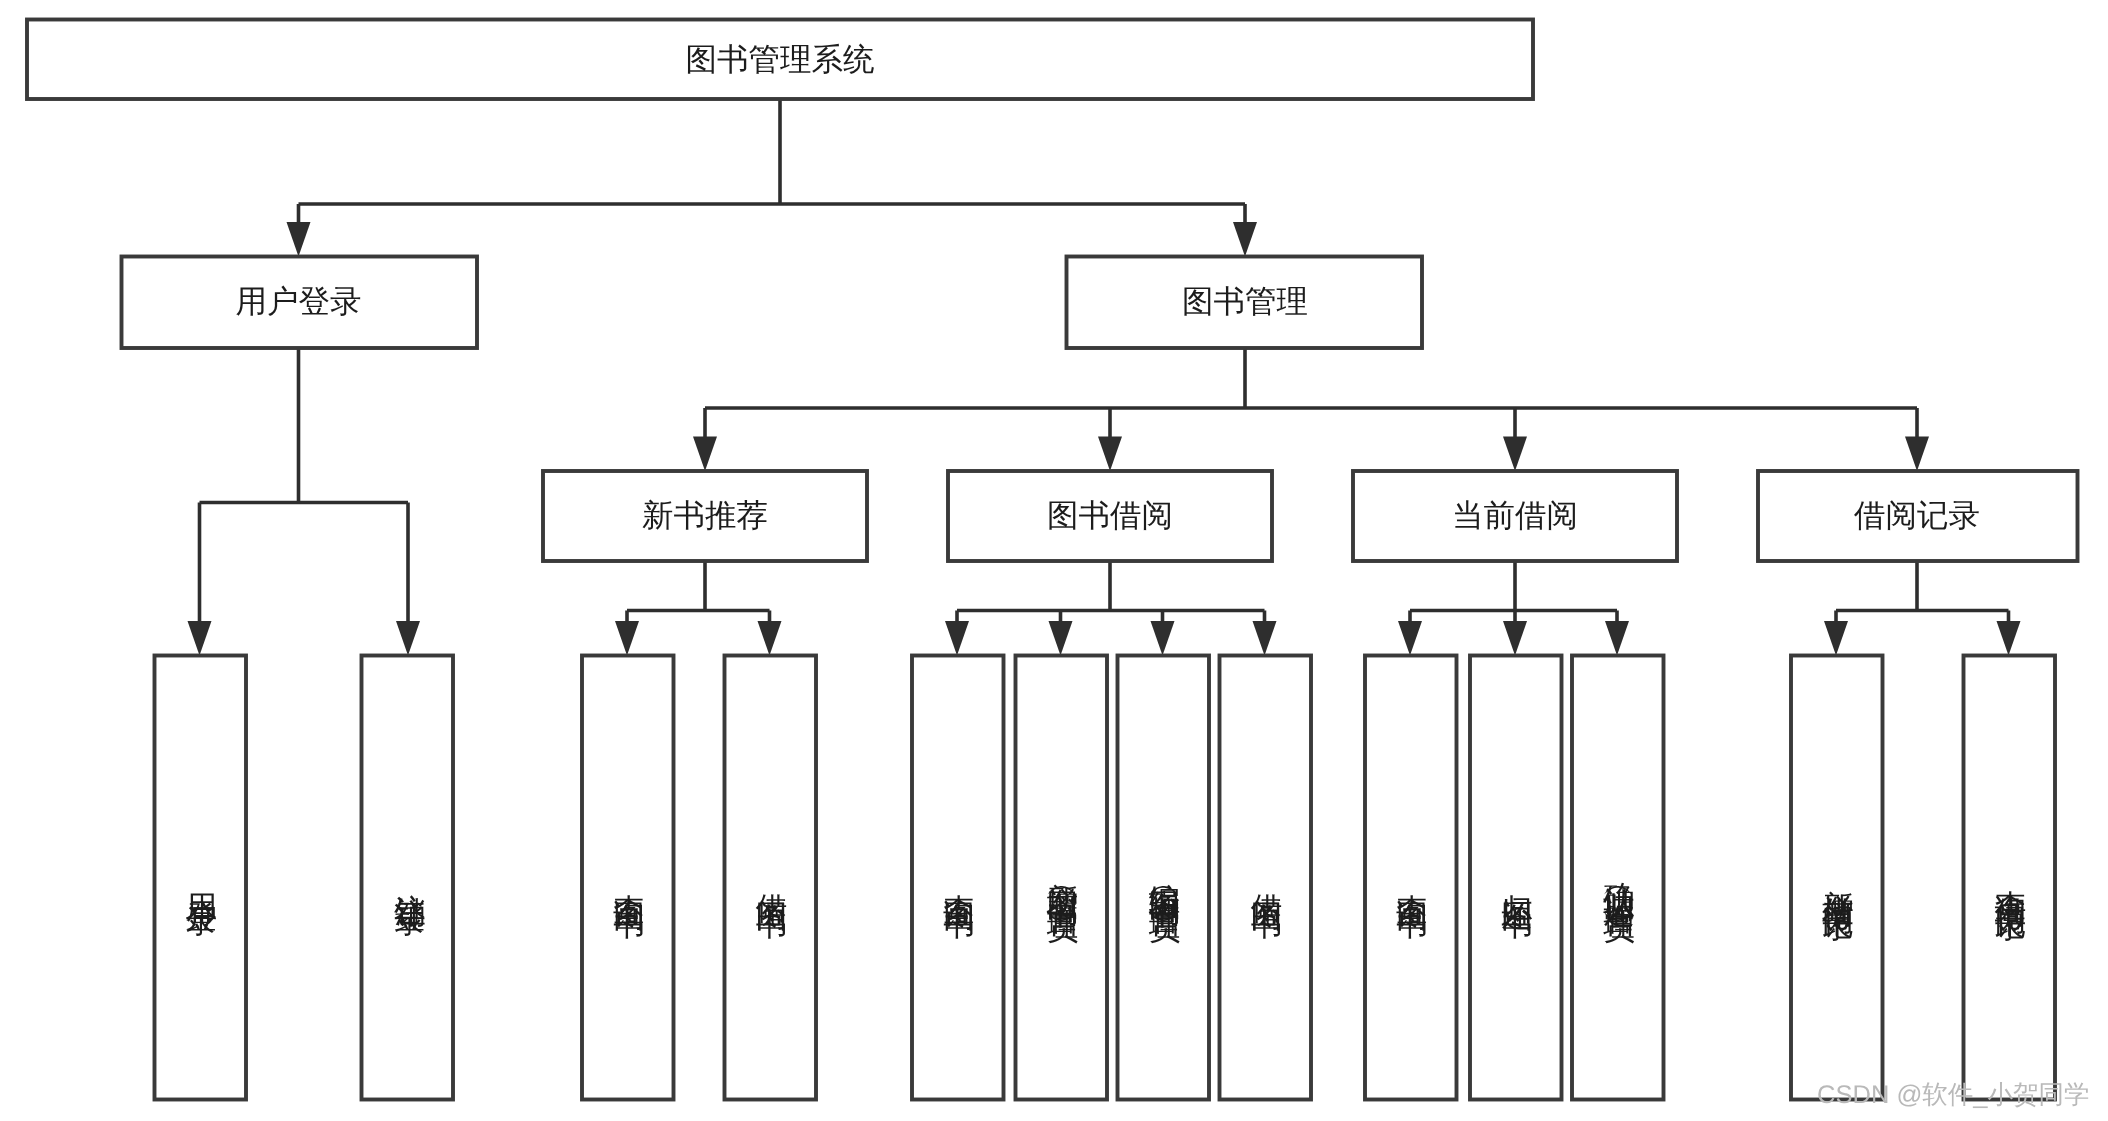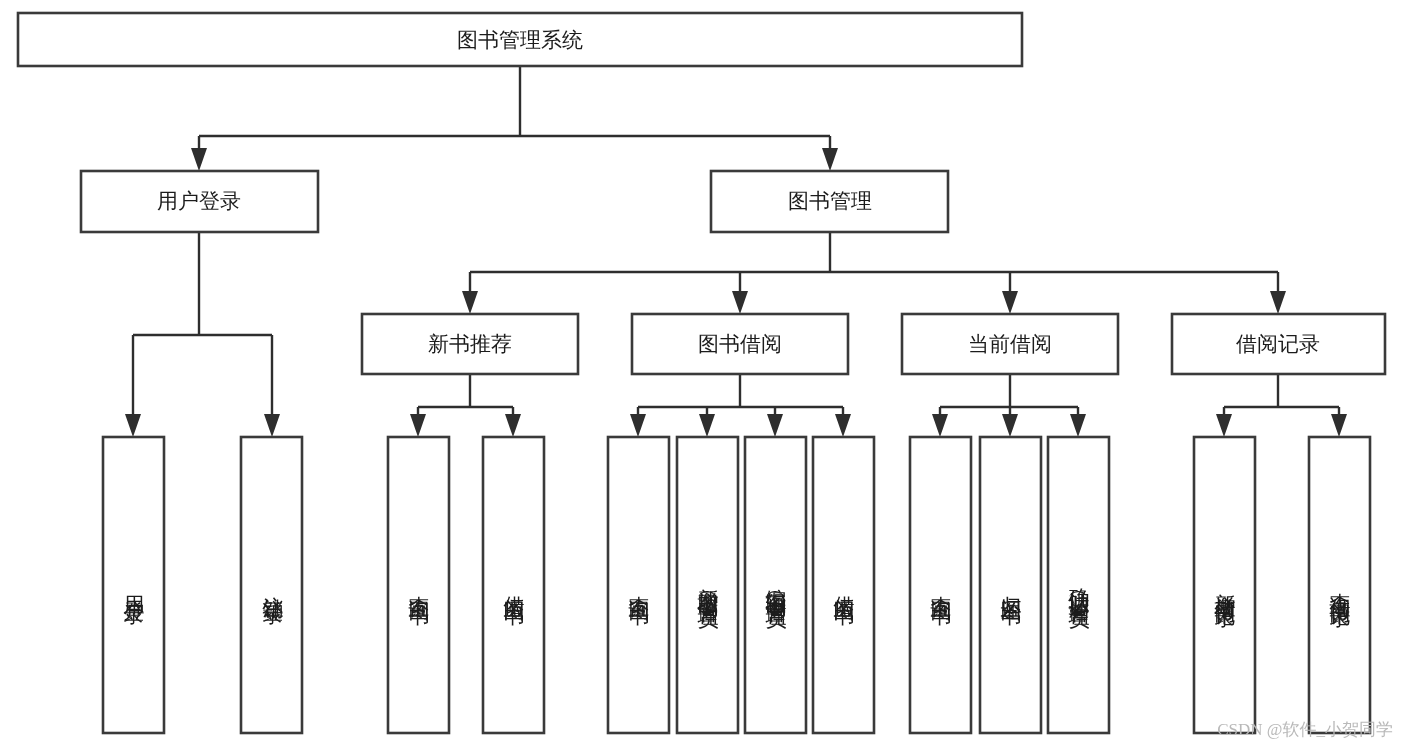--- a/index.html
+++ b/index.html
@@ -52,21 +52,21 @@
     fill: none;
   }
   .arrow-head {
     fill: #2e2e2e;
     stroke: none;
   }
   .watermark {
     position: absolute;
     right: 12px;
     bottom: 6px;
-    font-family: Liberation Serif, serif;
+    font-family: Liberation Sans, sans-serif;
     font-size: 17px;
     color: #b9b9b9;
     white-space: nowrap;
     user-select: none;
   }
 </style>
 </head>
 <body>
 
 <div id="diagram-root">

